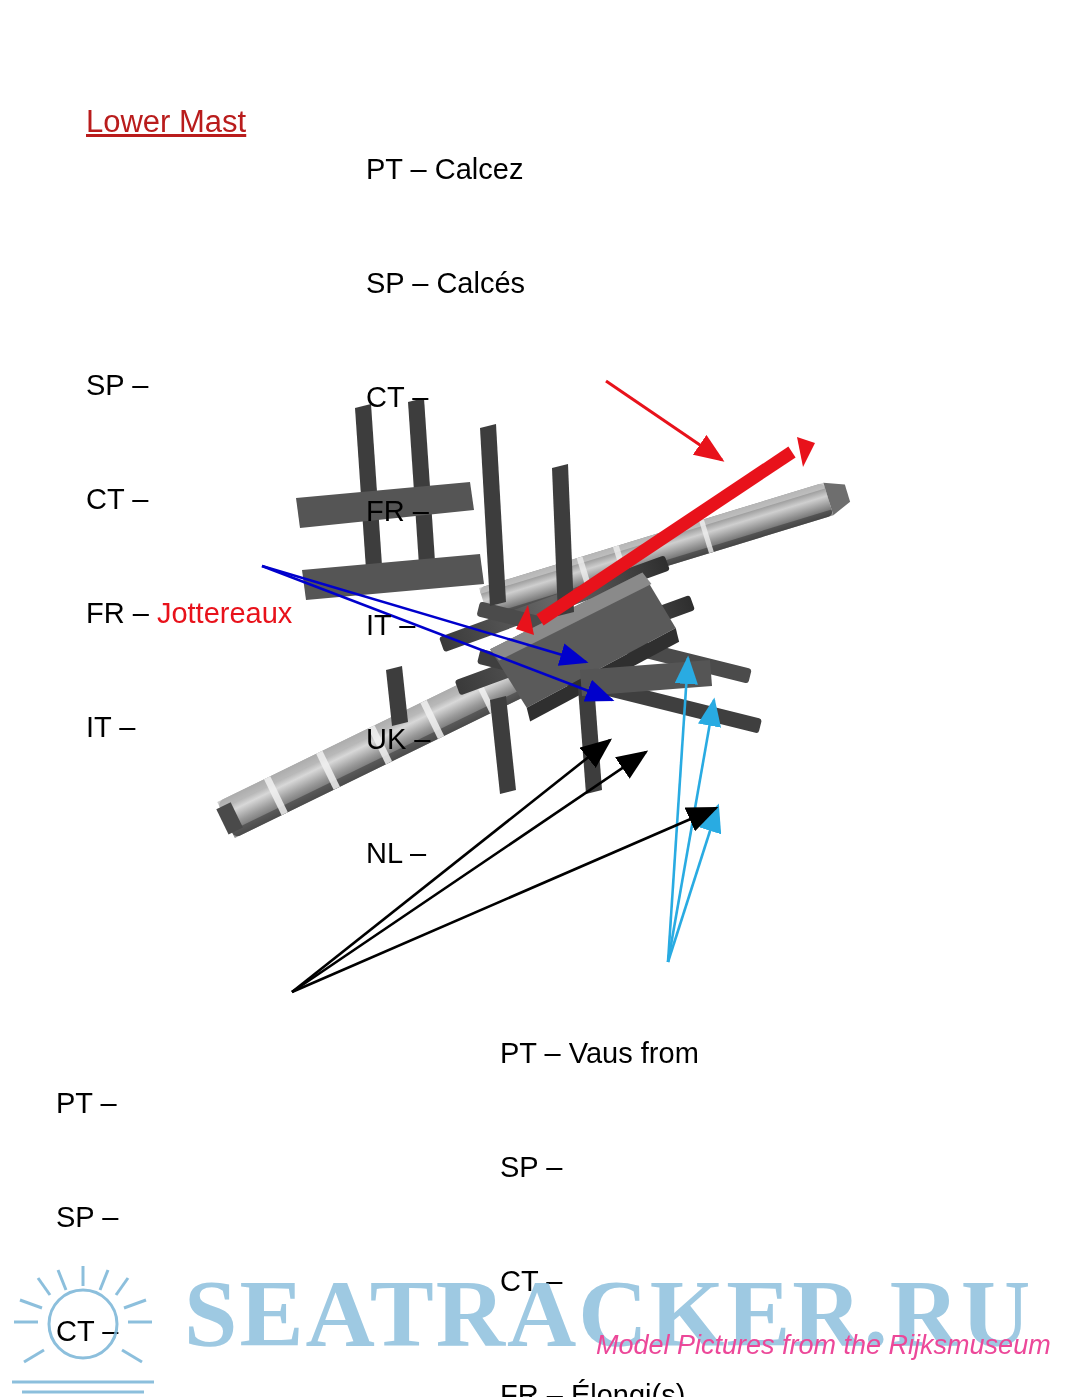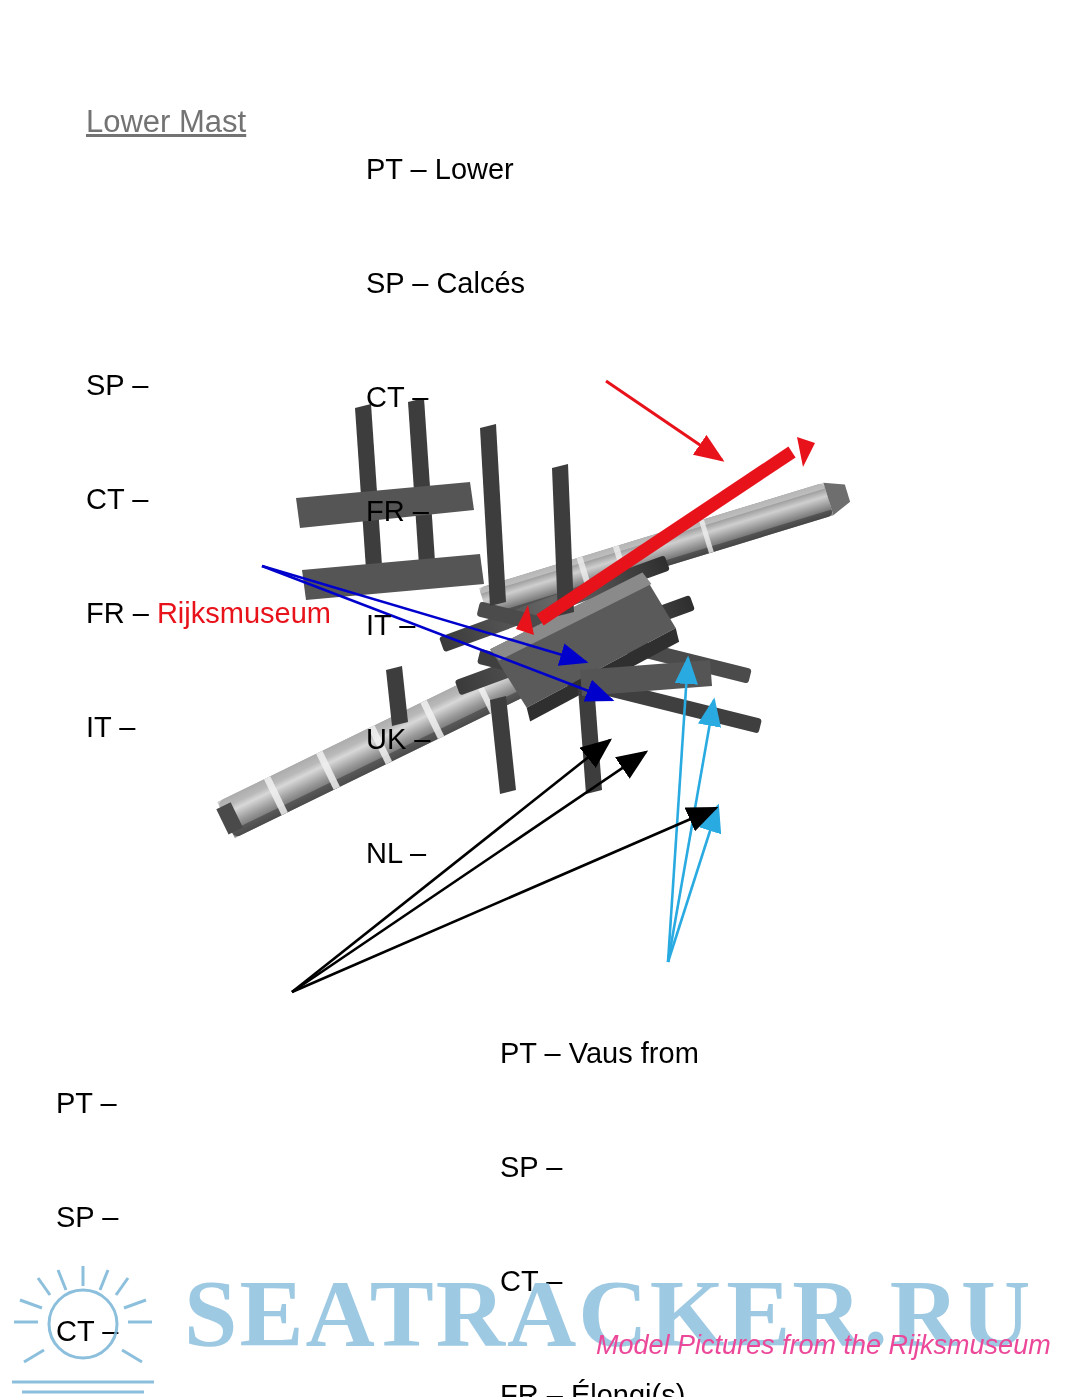--- a/index.html
+++ b/index.html
@@ -20,21 +20,21 @@
   .txt {
     position: absolute;
     font-size: 29px;
     line-height: 38px;
     color: #000000;
     white-space: pre;
   }
   .title {
     position: absolute;
     font-size: 31px;
-    color: #737373;
+    color: #b91c1c;
     text-decoration: underline;
     white-space: pre;
   }
   .red { color: #e8121b; }
   .line { display: block; }
   svg.overlay {
     position: absolute;
     left: 0;
     top: 0;
     width: 1080px;
@@ -196,33 +196,33 @@
     <line x1="668" y1="962" x2="718" y2="806" stroke="#29abe2" stroke-width="2.6" marker-end="url(#mkCyan)"></line>
 
     <line x1="292" y1="992" x2="610" y2="740" stroke="#000" stroke-width="2.6" marker-end="url(#mkBlack)"></line>
     <line x1="292" y1="992" x2="646" y2="752" stroke="#000" stroke-width="2.6" marker-end="url(#mkBlack)"></line>
     <line x1="292" y1="992" x2="716" y2="808" stroke="#000" stroke-width="2.6" marker-end="url(#mkBlack)"></line>
   </svg>
 
   <div class="title" style="left:86px; top:104px;">Lower Mast</div>
 
   <div class="txt" style="left:366px; top:74px;">
-    <span class="line"><span>PT – </span><span>Lower</span></span>
+    <span class="line"><span>PT – </span><span>Calcez</span></span>
     <span class="line"><span>SP – </span><span>Calcés</span></span>
     <span class="line"><span>CT – </span><span></span></span>
     <span class="line"><span>FR – </span><span></span></span>
     <span class="line"><span>IT – </span><span></span></span>
     <span class="line"><span>UK – </span><span></span></span>
     <span class="line"><span>NL – </span><span></span></span>
   </div>
 
   <div class="txt" style="left:86px; top:290px;">
     <span class="line"><span>SP – </span><span></span></span>
     <span class="line"><span>CT – </span><span></span></span>
-    <span class="line"><span>FR – </span><span class="red">Rijksmuseum</span></span>
+    <span class="line"><span>FR – </span><span class="red">Jottereaux</span></span>
     <span class="line"><span>IT – </span><span></span></span>
   </div>
 
   <div class="txt" style="left:56px; top:1008px;">
     <span class="line"><span>PT – </span><span></span></span>
     <span class="line"><span>SP – </span><span></span></span>
     <span class="line"><span>CT – </span><span></span></span>
     
     
     

